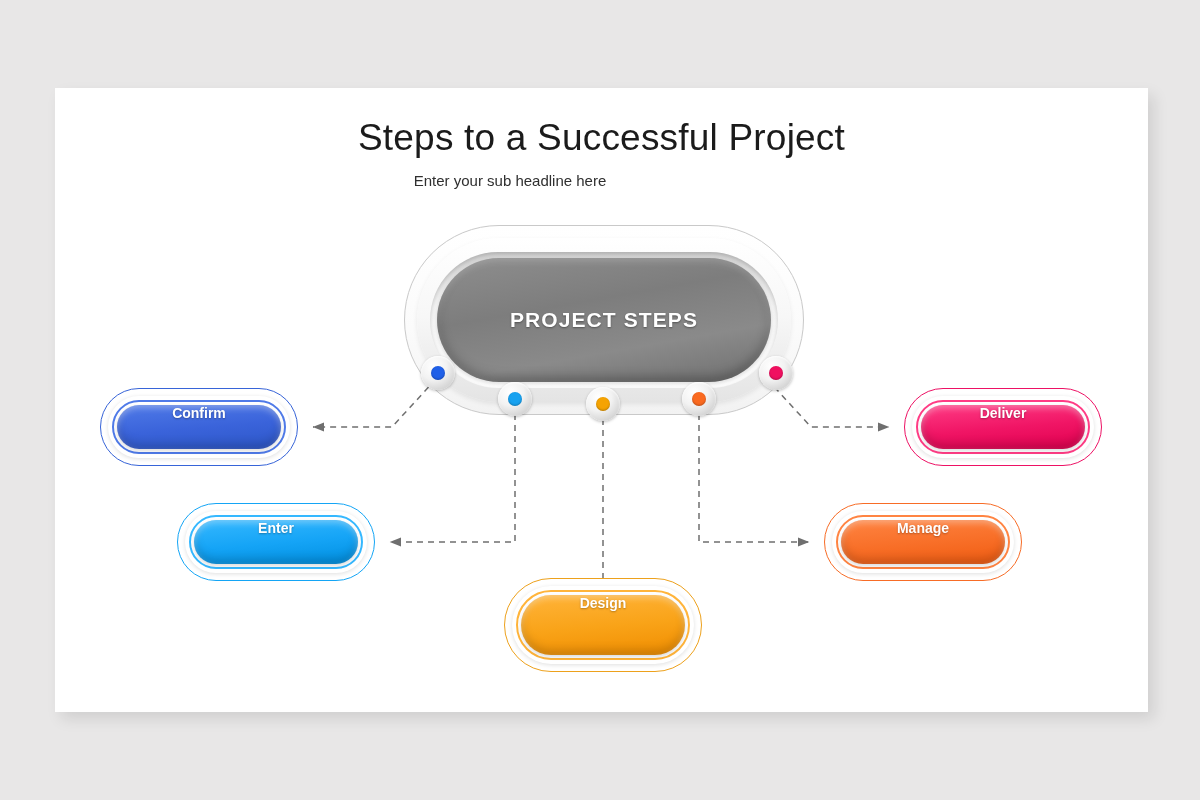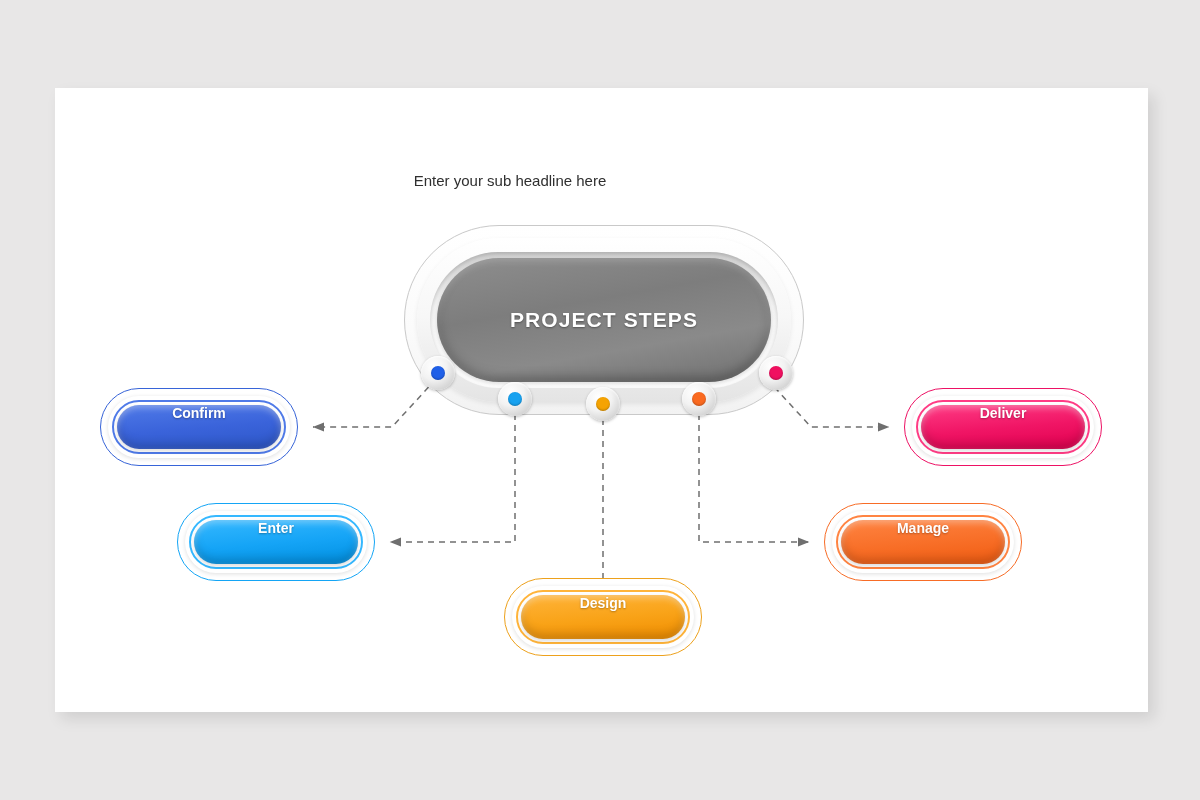--- a/index.html
+++ b/index.html
@@ -170,21 +170,21 @@
     font-size: 14px;
     font-weight: bold;
     color: #ffffff;
     text-shadow: 0 1px 2px rgba(0,0,0,0.3);
     white-space: nowrap;
   }
 
   
   #step-confirm { left: 45px;  top: 300px; width: 198px; height: 78px; }
   #step-plan    { left: 122px; top: 415px; width: 198px; height: 78px; }
-  #step-design  { left: 449px; top: 490px; width: 198px; height: 78px; }
+  #step-design  { left: 449px; top: 490px; width: 198px; height: 94px; }
   #step-manage  { left: 769px; top: 415px; width: 198px; height: 78px; }
   #step-deliver { left: 849px; top: 300px; width: 198px; height: 78px; }
 
   
   .node {
     position: absolute;
     width: 34px;
     height: 34px;
     border-radius: 50%;
     background: radial-gradient(circle at 36% 30%, #ffffff 0%, #f2f2f2 42%, #d8d8d8 72%, #bdbdbd 100%);
@@ -209,20 +209,21 @@
   #node-manage  { left: 627px; top: 294px; --dot: #fa6a20; }
   #node-deliver { left: 704px; top: 268px; --dot: #f01060; }
 </style>
 </head>
 <body>
 
 <div id="stage">
 
   <div id="slide-card">
 
+    <div id="page-title">Steps to a Successful Project</div>
     <div id="page-subtitle">Enter your sub headline here</div>
 
     <svg id="connectors" viewBox="0 0 1093 624" xmlns="http://www.w3.org/2000/svg">
       <defs>
         <marker id="arrow" markerWidth="9" markerHeight="9" refX="7.4" refY="3.1" orient="auto" markerUnits="strokeWidth">
           <path d="M0,0 L7.6,3.1 L0,6.2 z" fill="#6f6f6f"></path>
         </marker>
       </defs>
 
       <path d="M 383,288 C 400,316 424,311 460,311 L 650,311 C 686,311 710,316 727,288" fill="none" stroke="#9c9c9c" stroke-width="1.1" opacity="0.85"></path>

